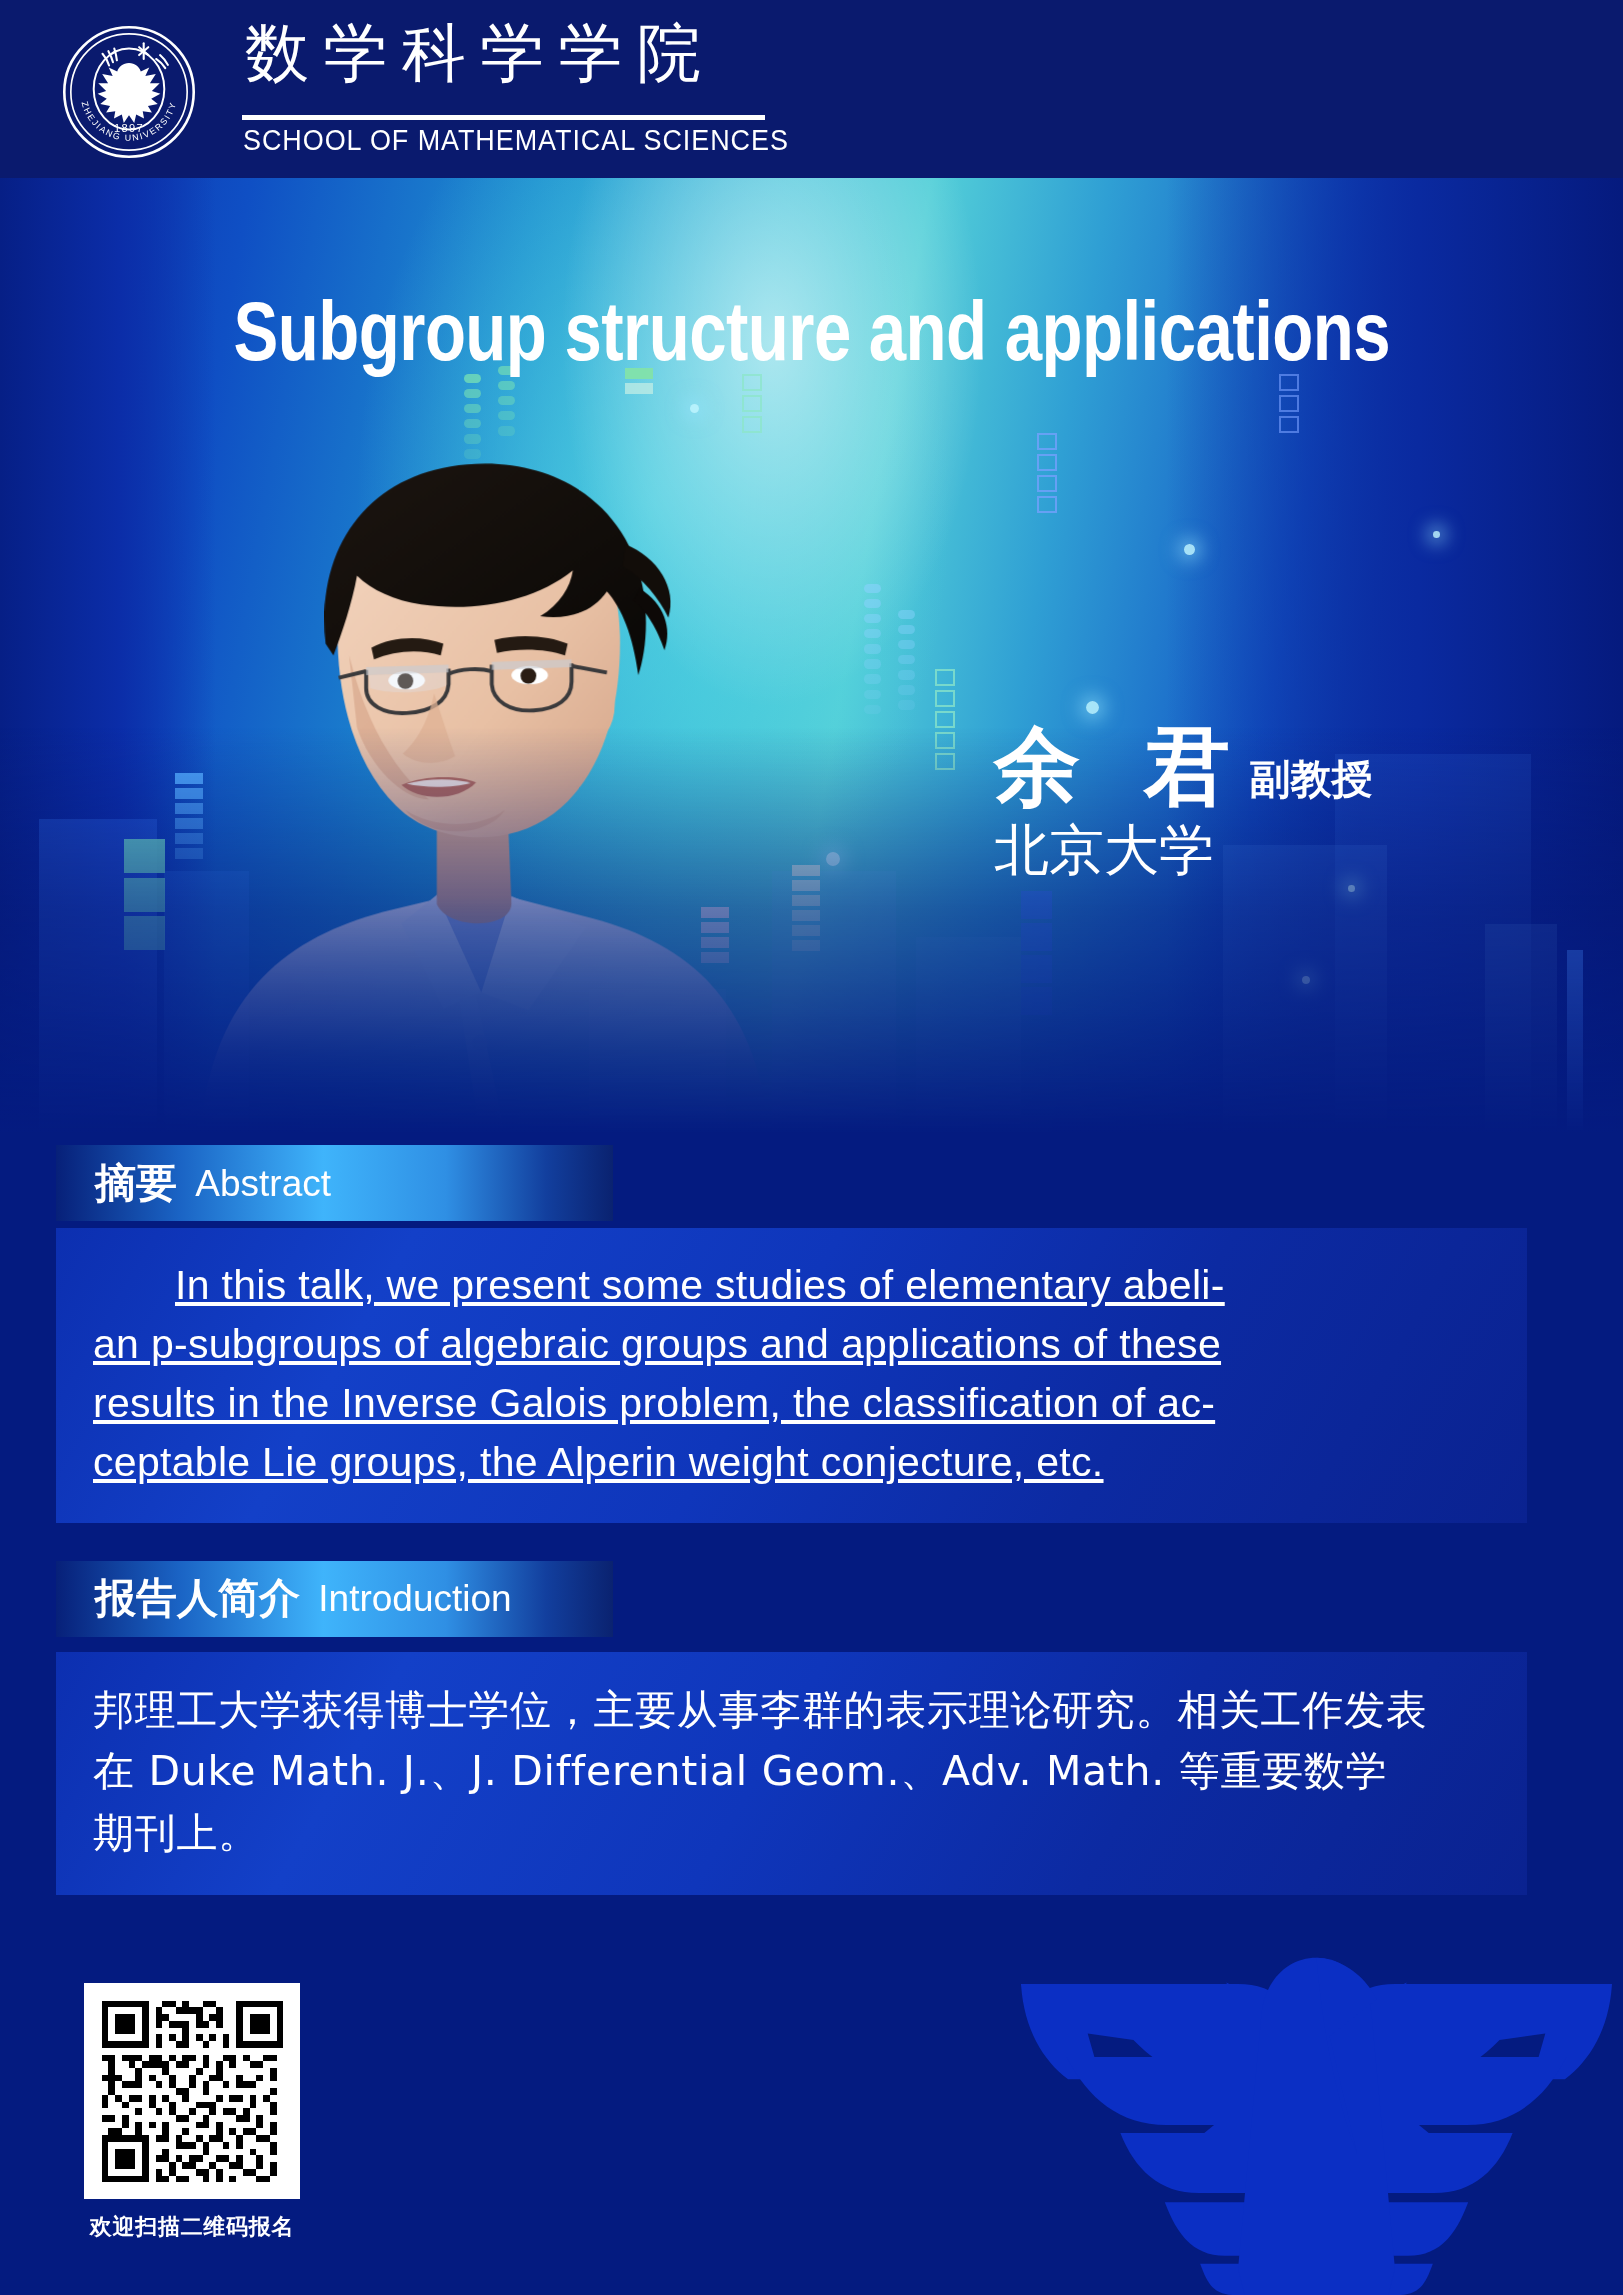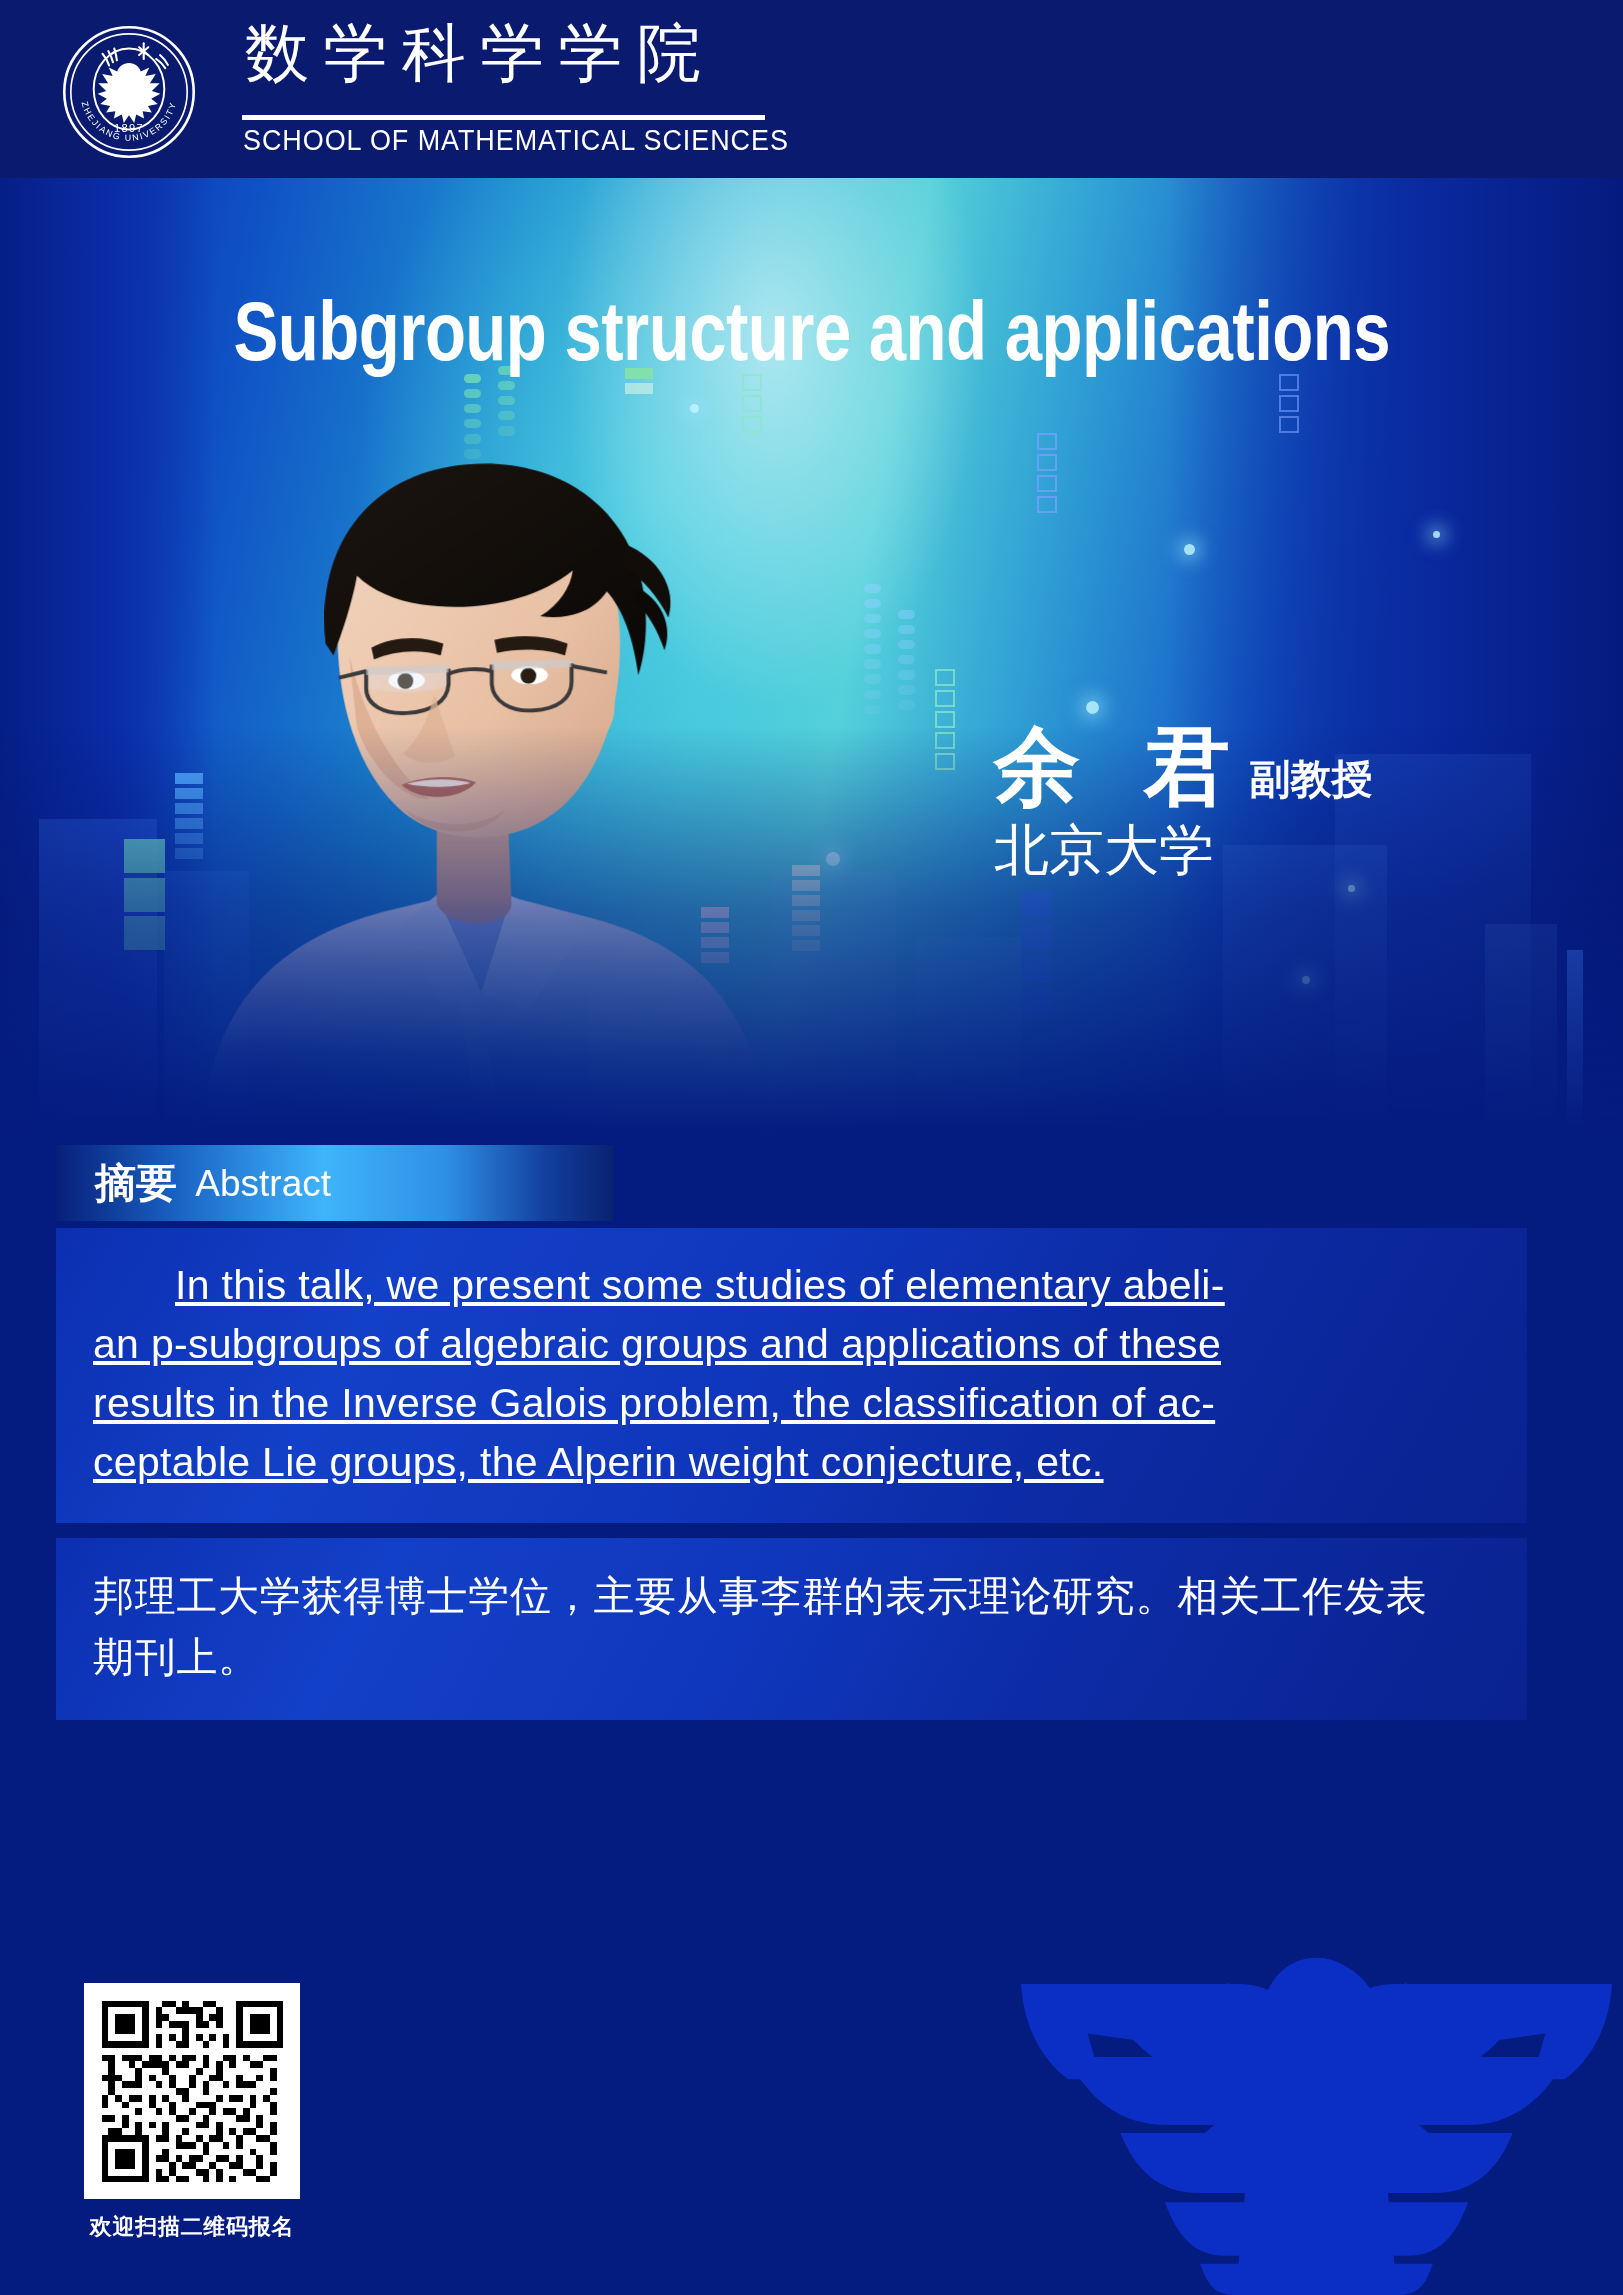--- a/index.html
+++ b/index.html
@@ -424,22 +424,27 @@
       <div class="cn">摘要</div>
       <div class="en">Abstract</div>
     </div>
     <div class="sec-body" style="margin-top:7px;text-decoration:underline;">
       <div class="para"><span class="indent"></span><span>In this talk, we present some studies of elementary abeli-</span></div>
       <div class="para">an p-subgroups of algebraic groups and applications of these</div>
       <div class="para">results in the Inverse Galois problem, the classification of ac-</div>
       <div class="para">ceptable Lie groups, the Alperin weight conjecture, etc.</div>
     </div>
 
+    <div class="sec-bar" style="margin-top:38px;">
+      <div class="cn">报告人简介</div>
+      <div class="en">Introduction</div>
+    </div>
     <div class="sec-body" style="margin-top:15.7px;">
       <div class="para cnpara">邦理工大学获得博士学位，主要从事李群的表示理论研究。相关工作发表</div>
+      <div class="para cnpara">在 Duke Math. J.、J. Differential Geom.、Adv. Math. 等重要数学</div>
       <div class="para cnpara">期刊上。</div>
     </div>
   </div>
 
   <div class="eagle">
     <svg viewBox="0 0 1060 560" preserveAspectRatio="none">
       <g fill="#0b2fc4">
         <path d="M530 62 c-40 0 -72 26 -80 58 l-58 -28 l26 58 l-72 -14 l40 62 l-66 0 l54 54 l-58 18
                  l62 36 l-44 36 l66 14 l-26 44 l62 -8 l-10 50 l54 -28 l14 58 l36 -54 l36 54 l14 -58 l54 28 l-10 -50
                  l62 8 l-26 -44 l66 -14 l-44 -36 l62 -36 l-58 -18 l54 -54 l-66 0 l40 -62 l-72 14 l26 -58 l-58 28

